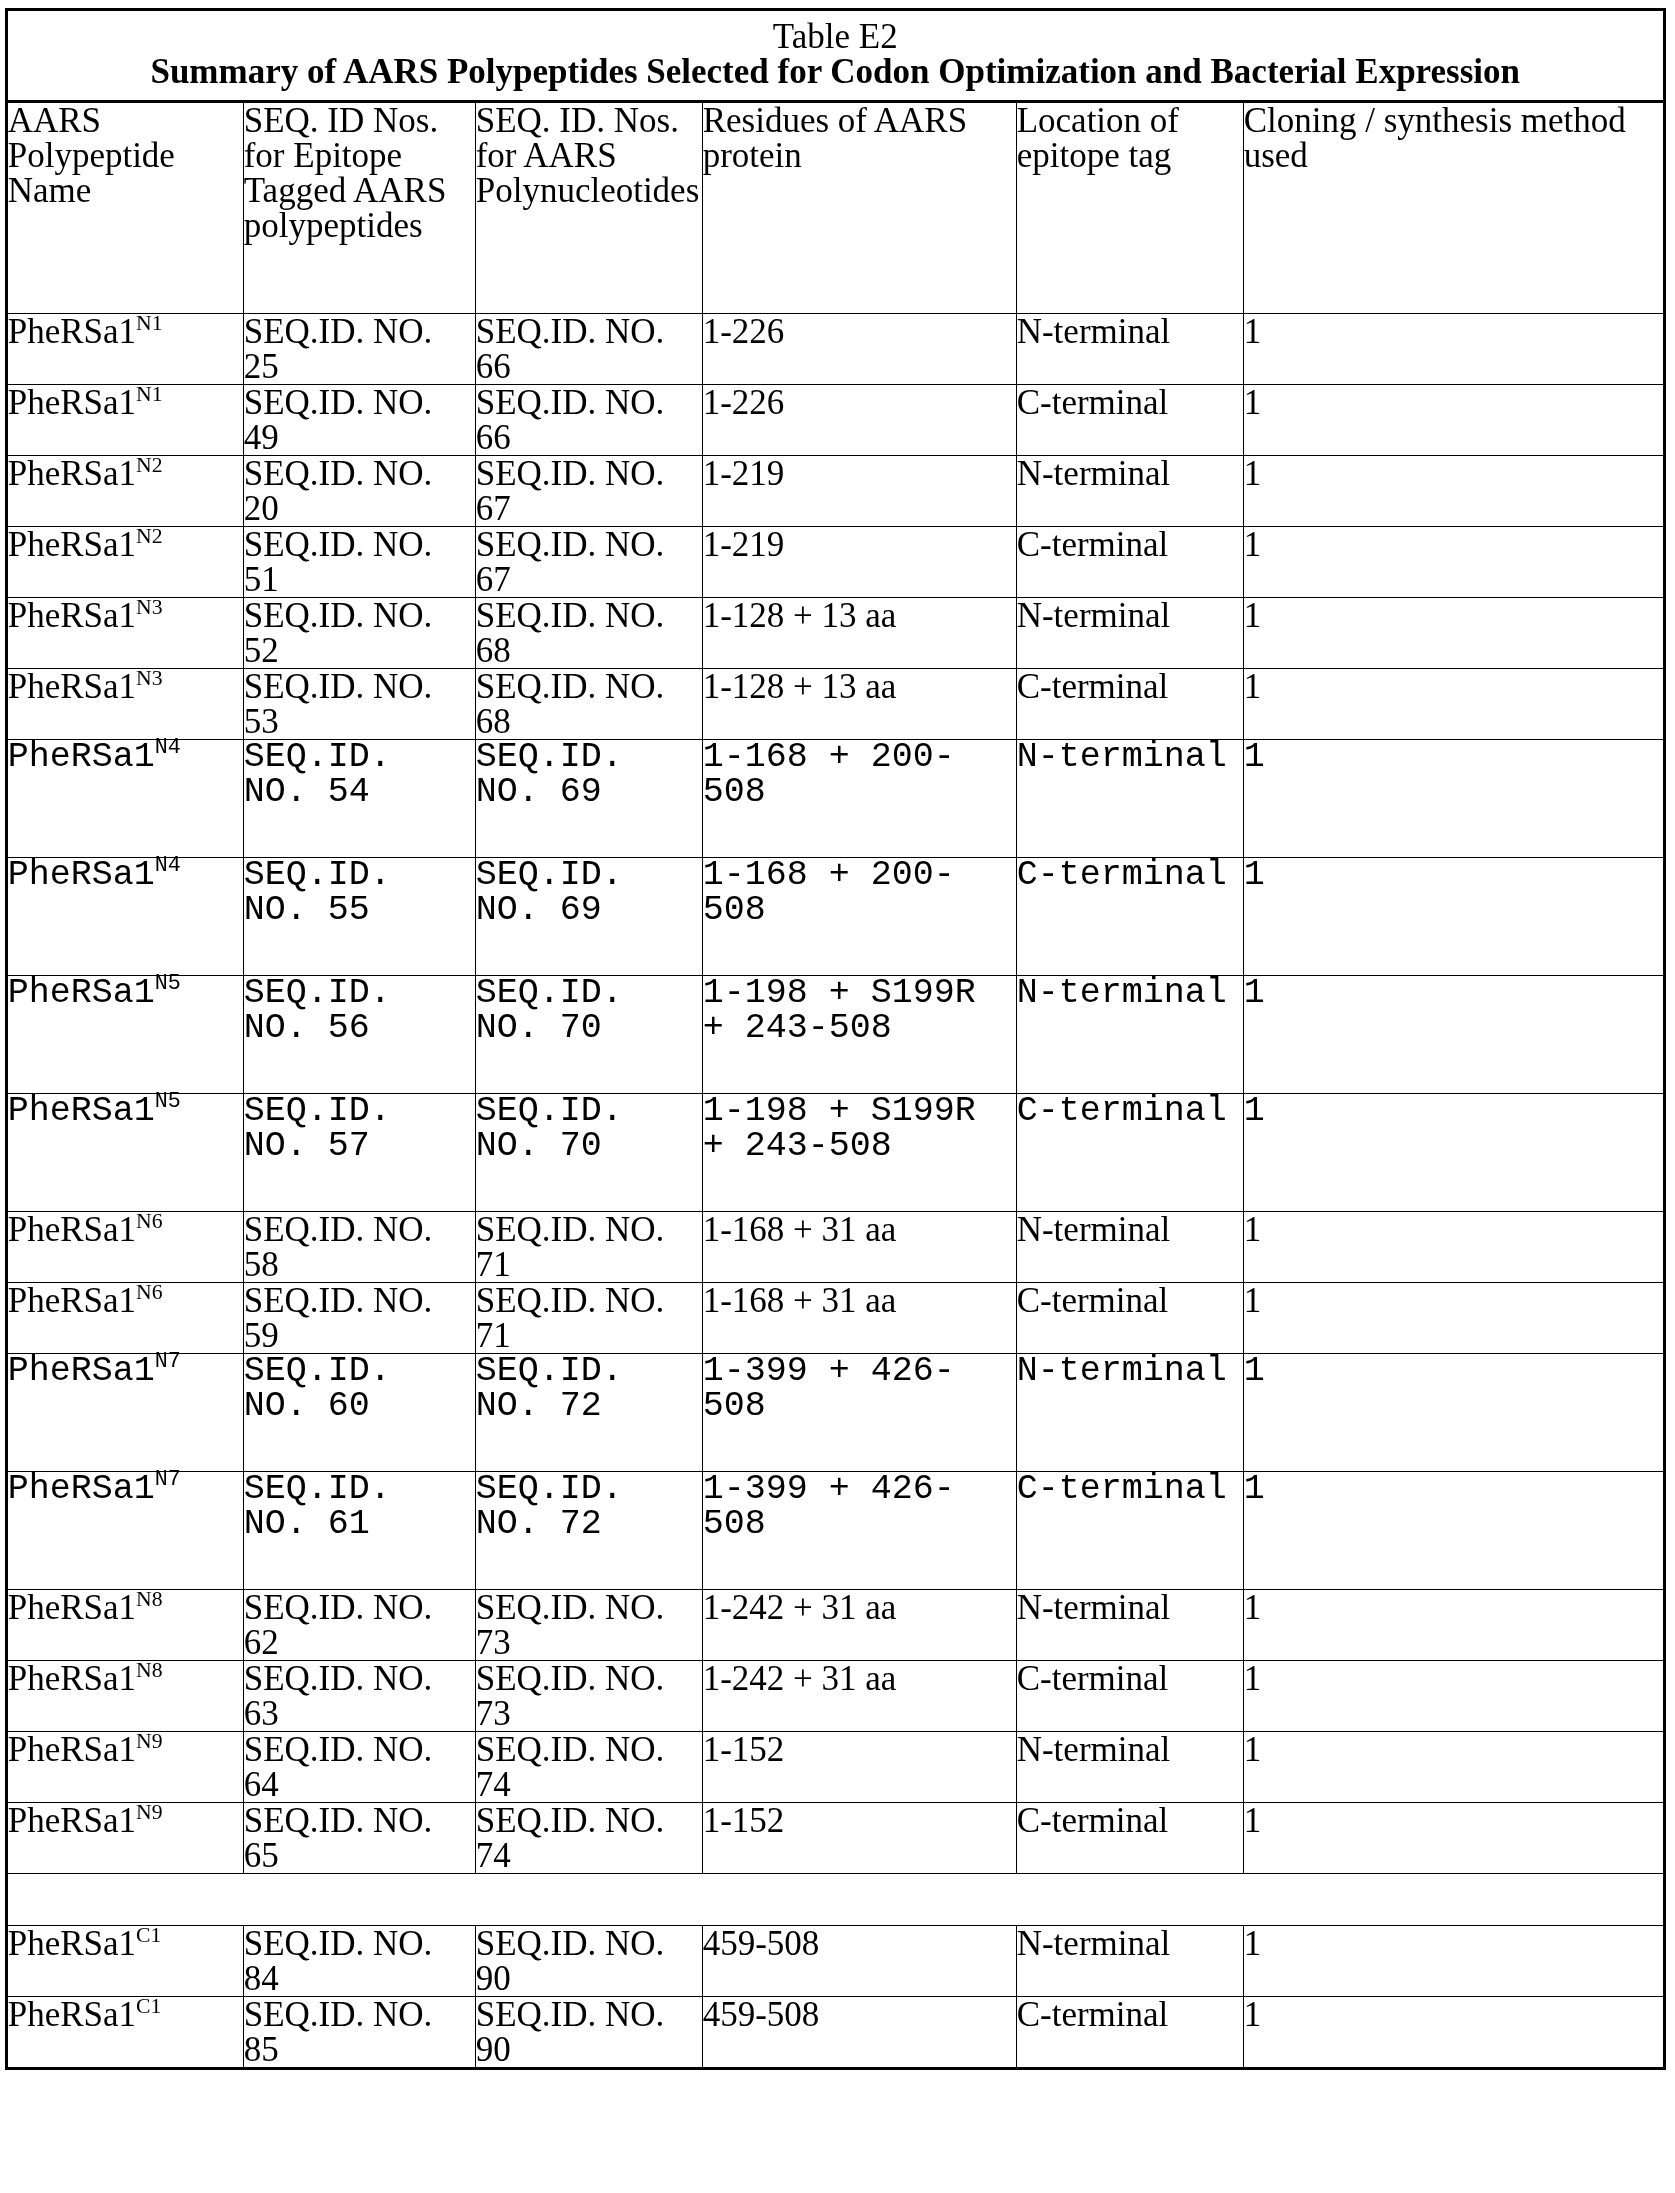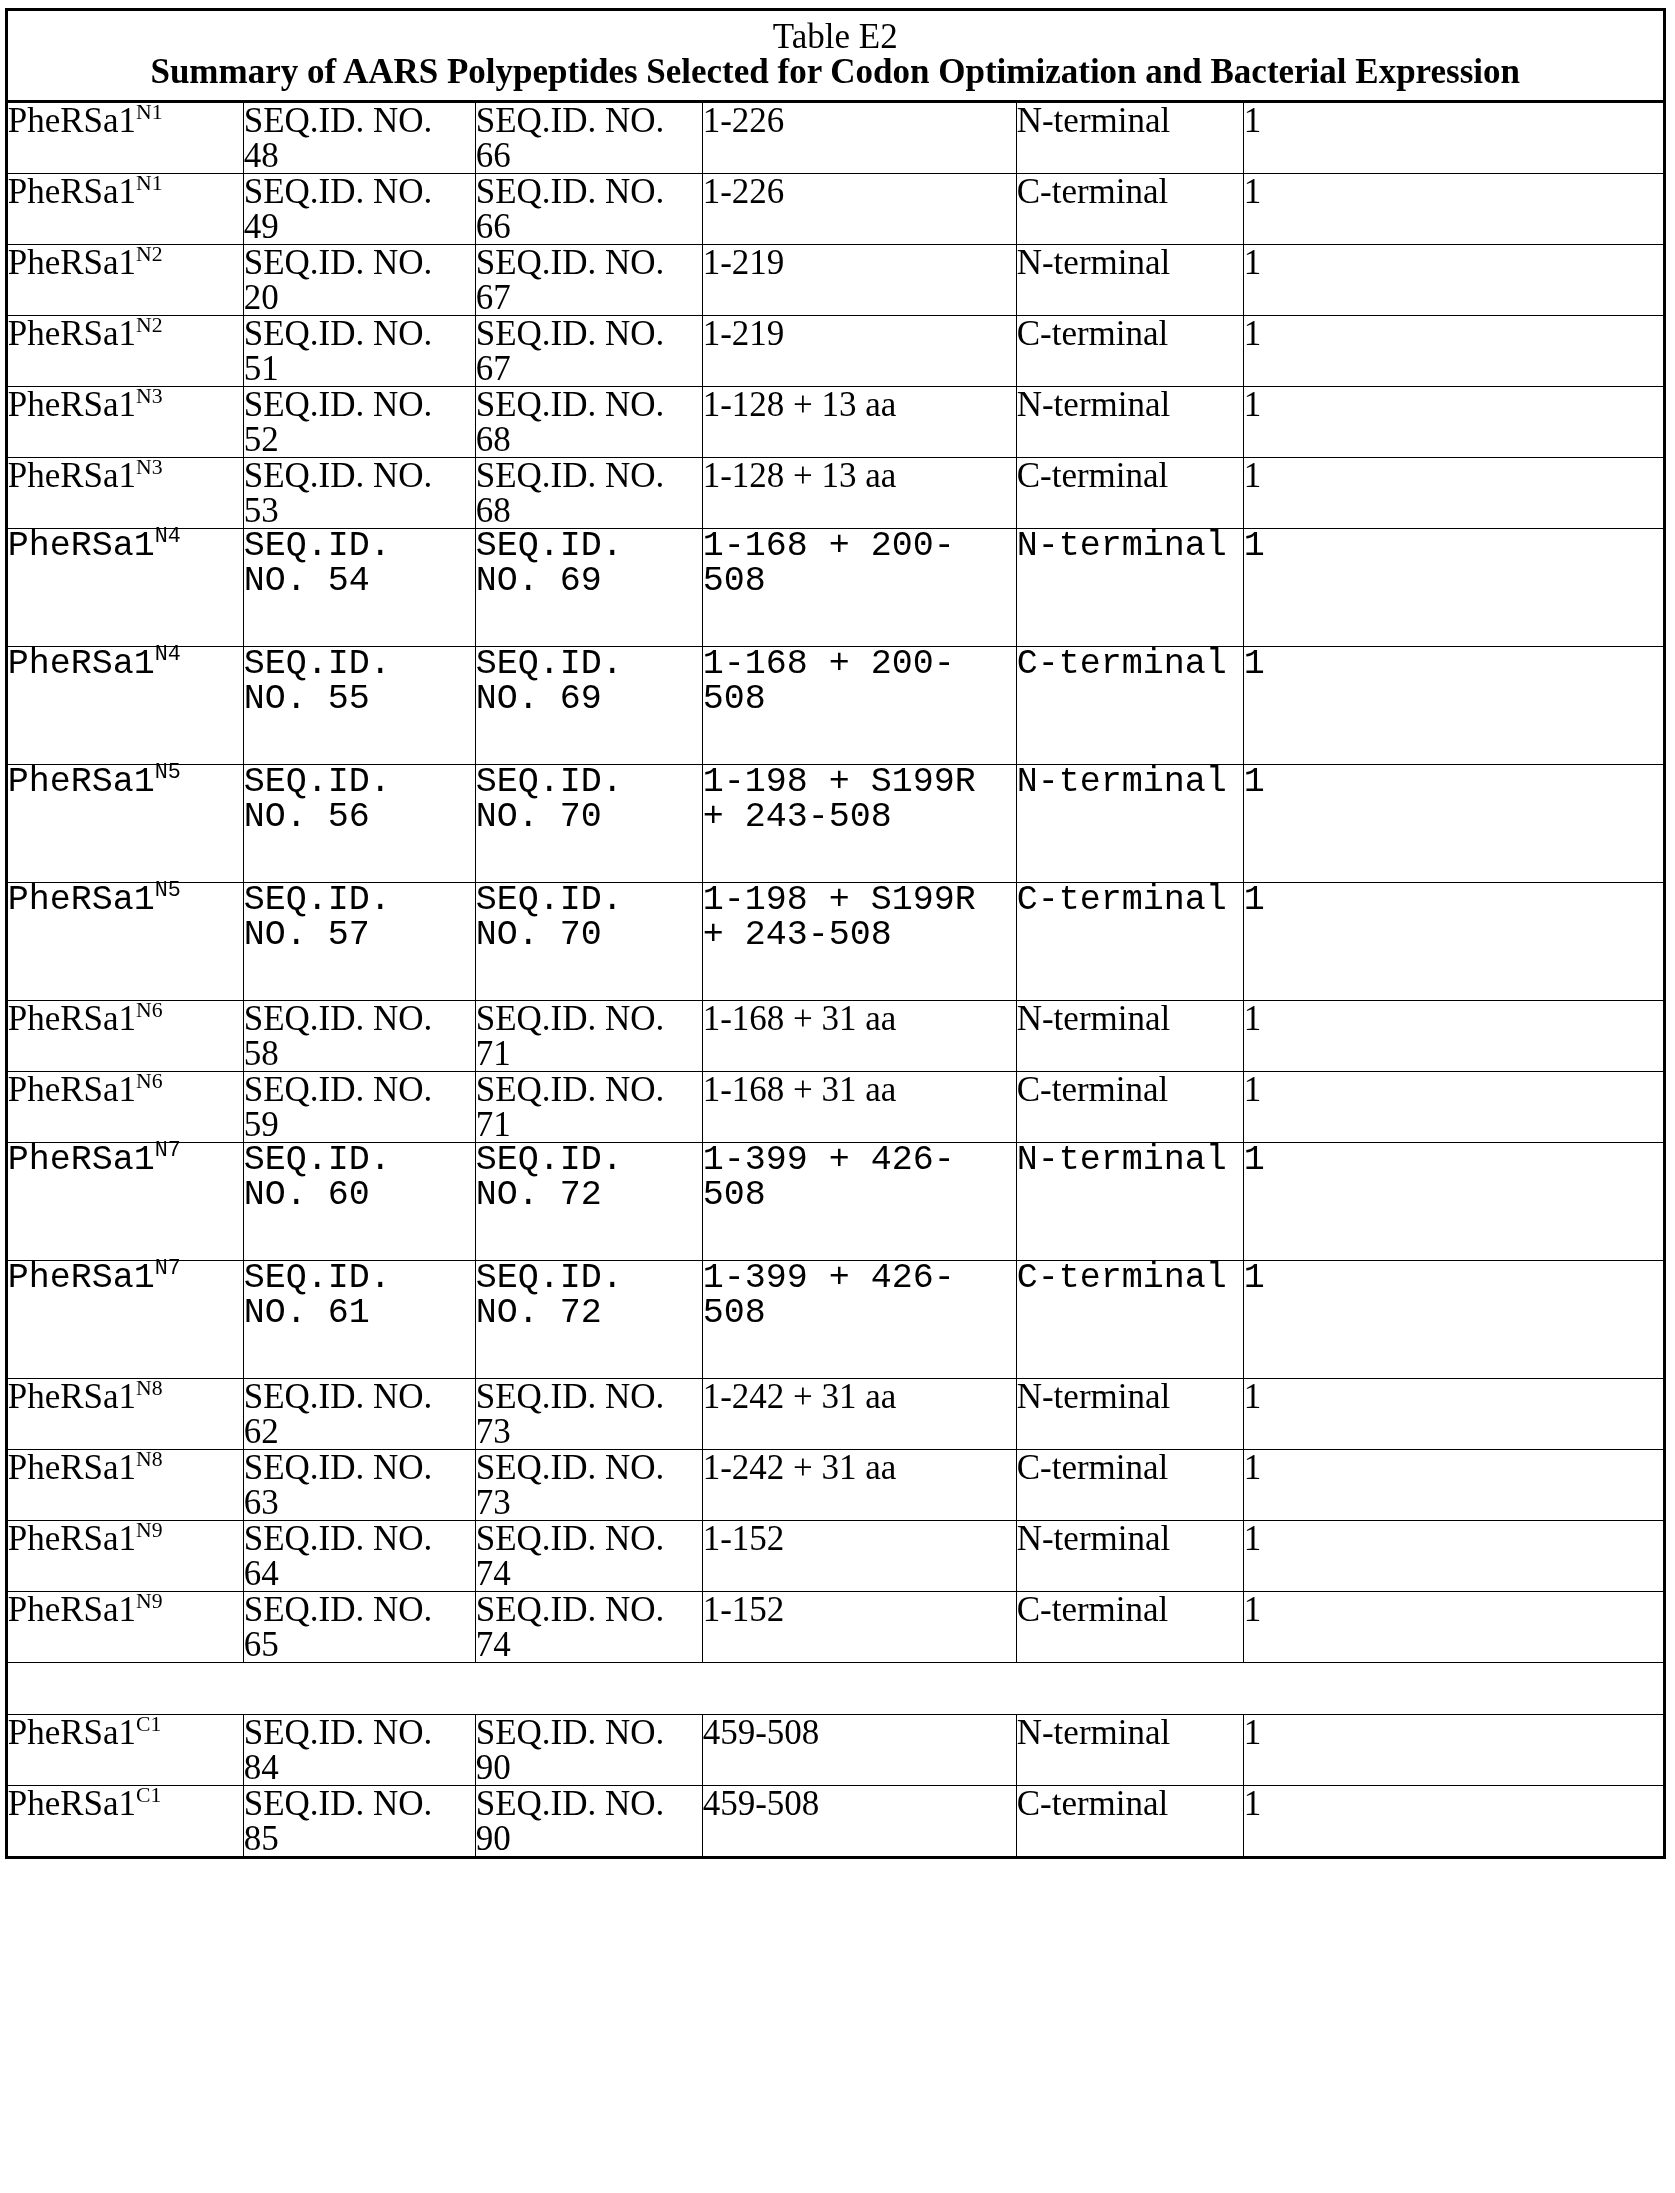--- a/index.html
+++ b/index.html
@@ -117,23 +117,31 @@
         <col class="c5">
         <col class="c6">
     </colgroup>
     <tbody id="table-body">
       <tr>
         <td class="title-cell" colspan="6">
           <span class="title-line-1">Table E2</span>
           <span class="title-line-2">Summary of AARS Polypeptides Selected for Codon Optimization and Bacterial Expression</span>
         </td>
       </tr>
+      <tr class="hdr">
+        <td>AARS Polypeptide Name</td>
+        <td>SEQ.  ID Nos. for Epitope Tagged AARS polypeptides</td>
+        <td>SEQ. ID. Nos. for AARS Polynucleotides</td>
+        <td>Residues of AARS protein</td>
+        <td>Location of epitope tag</td>
+        <td>Cloning / synthesis method used</td>
+      </tr>
     <tr class="bdy short">
           <td class="va-top"><span>PheRSa1</span><sup>N1</sup></td>
-          <td class="va-top">SEQ.ID. NO. 48</td>
+          <td class="va-top">SEQ.ID. NO. 25</td>
           <td class="va-top">SEQ.ID. NO. 66</td>
           <td class="va-top">1-226</td>
           <td class="va-top">N-terminal</td>
           <td class="va-top">1</td>
         </tr>
         <tr class="bdy short">
           <td class="va-top"><span>PheRSa1</span><sup>N1</sup></td>
           <td class="va-top">SEQ.ID. NO. 49</td>
           <td class="va-top">SEQ.ID. NO. 66</td>
           <td class="va-top">1-226</td>

